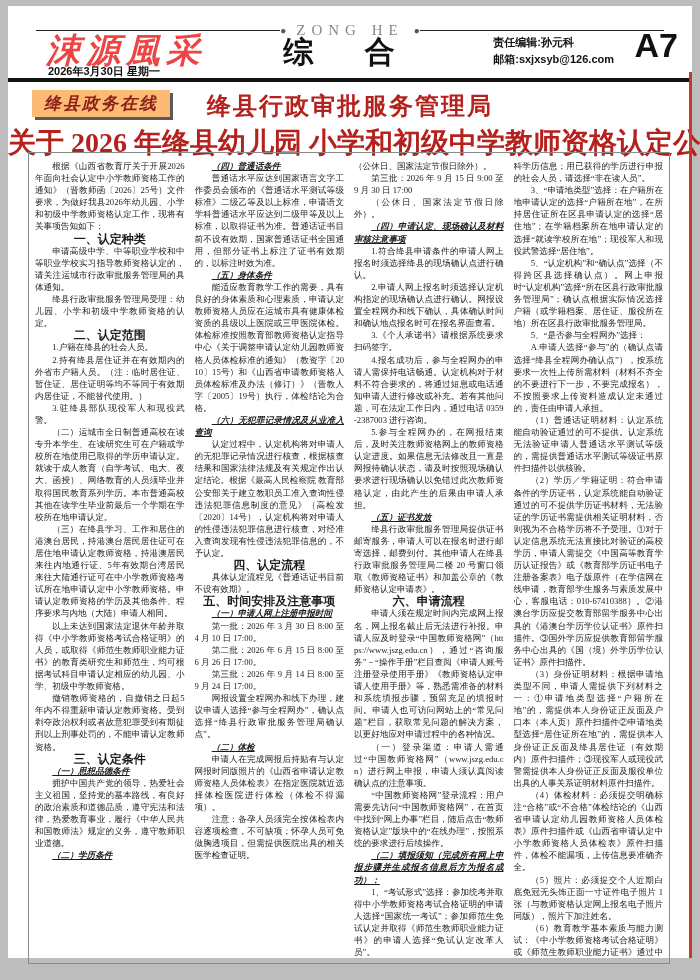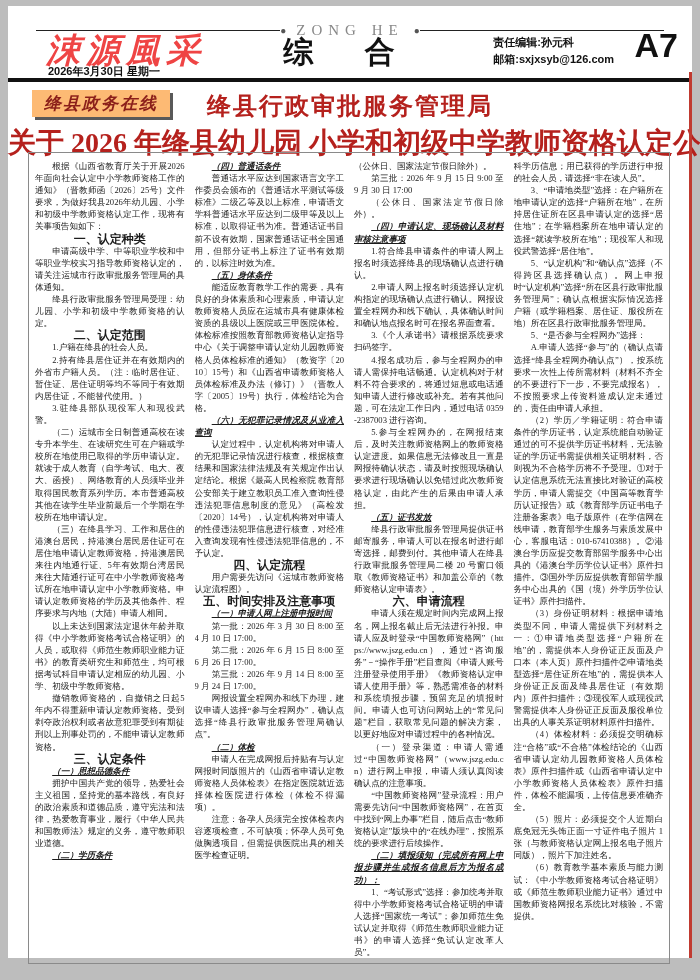--- a/index.html
+++ b/index.html
@@ -85,21 +85,21 @@
         <p class="h2">（二）学历条件</p>
       </div>
       <div class="column">
         <p class="h2">（四）普通话条件</p>
         <p class="body">普通话水平应达到国家语言文字工作委员会颁布的《普通话水平测试等级标准》二级乙等及以上标准，申请语文学科普通话水平应达到二级甲等及以上标准，以取得证书为准。普通话证书目前不设有效期，国家普通话证书全国通用，但部分证书上标注了证书有效期的，以标注时效为准。</p>
         <p class="h2">（五）身体条件</p>
         <p class="body">能适应教育教学工作的需要，具有良好的身体素质和心理素质，申请认定教师资格人员应在运城市具有健康体检资质的县级以上医院或三甲医院体检。体检标准按照教育部教师资格认定指导中心《关于调整申请认定幼儿园教师资格人员体检标准的通知》（教资字〔2010〕15号）和《山西省申请教师资格人员体检标准及办法（修订）》（晋教人字〔2005〕19号）执行，体检结论为合格。</p>
         <p class="h2">（六）无犯罪记录情况及从业准入查询</p>
         <p class="body">认定过程中，认定机构将对申请人的无犯罪记录情况进行核查，根据核查结果和国家法律法规及有关规定作出认定结论。根据《最高人民检察院 教育部 公安部关于建立教职员工准入查询性侵违法犯罪信息制度的意见》（高检发〔2020〕14号），认定机构将对申请人的性侵违法犯罪信息进行核查，对经准入查询发现有性侵违法犯罪信息的，不予认定。</p>
         <p class="h1">四、认定流程</p>
-        <p class="body">用户需要先访问《运城市教师资格认定流程图》。</p>
+        <p class="body">具体认定流程见《普通话证书目前不设有效期》。</p>
         <p class="h1">五、时间安排及注意事项</p>
         <p class="h2">（一）申请人网上注册申报时间</p>
         <p class="body">第一批：2026 年 3 月 30 日 8:00 至 4 月 10 日 17:00。</p>
         <p class="body">第二批：2026 年 6 月 15 日 8:00 至 6 月 26 日 17:00。</p>
         <p class="body">第三批：2026 年 9 月 14 日 8:00 至 9 月 24 日 17:00。</p>
         <p class="body">网报设置全程网办和线下办理，建议申请人选择“参与全程网办”，确认点选择“绛县行政审批服务管理局确认点”。</p>
         <p class="h2">（二）体检</p>
         <p class="body">申请人在完成网报后持贴有与认定网报时同版照片的《山西省申请认定教师资格人员体检表》在指定医院就近选择体检医院进行体检（体检不得漏项）。</p>
         <p class="body">注意：备孕人员须完全按体检表内容逐项检查，不可缺项；怀孕人员可免做胸透项目，但需提供医院出具的相关医学检查证明。</p>
       </div>
@@ -121,20 +121,21 @@
         <p class="body">“中国教师资格网”登录流程：用户需要先访问“中国教师资格网”，在首页中找到“网上办事”栏目，随后点击“教师资格认定”版块中的“在线办理”，按照系统的要求进行后续操作。</p>
         <p class="h2">（二）填报须知（完成所有网上申报步骤并生成报名信息后方为报名成功）：</p>
         <p class="body">1、“考试形式”选择：参加统考并取得中小学教师资格考试合格证明的申请人选择“国家统一考试”；参加师范生免试认定并取得《师范生教师职业能力证书》的申请人选择“免试认定改革人员”。</p>
       </div>
       <div class="column">
         <p class="cont">科学历信息；用已获得的学历进行申报的社会人员，请选择“非在读人员”。</p>
         <p class="body">3、“申请地类型”选择：在户籍所在地申请认定的选择“户籍所在地”，在所持居住证所在区县申请认定的选择“居住地”；在学籍档案所在地申请认定的选择“就读学校所在地”；现役军人和现役武警选择“居住地”。</p>
         <p class="body">5、“认定机构”和“确认点”选择（不得跨区县选择确认点）。网上申报时“认定机构”选择“所在区县行政审批服务管理局”；确认点根据实际情况选择户籍（或学籍档案、居住证、服役所在地）所在区县行政审批服务管理局。</p>
         <p class="body">5、“是否参与全程网办”选择：</p>
         <p class="body">A.申请人选择“参与”的（确认点请选择“绛县全程网办确认点”），按系统要求一次性上传所需材料（材料不齐全的不要进行下一步，不要完成报名），不按照要求上传资料造成认定未通过的，责任由申请人承担。</p>
+        <p class="body">（1）普通话证明材料：认定系统能自动验证通过的可不提供。认定系统无法验证申请人普通话水平测试等级的，需提供普通话水平测试等级证书原件扫描件以供核验。</p>
         <p class="body">（2）学历／学籍证明：符合申请条件的学历证书，认定系统能自动验证通过的可不提供学历证书材料，无法验证的学历证书需提供相关证明材料，否则视为不合格学历将不予受理。①对于认定信息系统无法直接比对验证的高校学历，申请人需提交《中国高等教育学历认证报告》或《教育部学历证书电子注册备案表》电子版原件（在学信网在线申请，教育部学生服务与素质发展中心，客服电话：010-67410388）。②港澳台学历应提交教育部留学服务中心出具的《港澳台学历学位认证书》原件扫描件。③国外学历应提供教育部留学服务中心出具的《国（境）外学历学位认证书》原件扫描件。</p>
         <p class="body">（3）身份证明材料：根据申请地类型不同，申请人需提供下列材料之一：①申请地类型选择“户籍所在地”的，需提供本人身份证正反面及户口本（本人页）原件扫描件②申请地类型选择“居住证所在地”的，需提供本人身份证正反面及绛县居住证（有效期内）原件扫描件；③现役军人或现役武警需提供本人身份证正反面及服役单位出具的人事关系证明材料原件扫描件。</p>
         <p class="body">（4）体检材料：必须提交明确标注“合格”或“不合格”体检结论的《山西省申请认定幼儿园教师资格人员体检表》原件扫描件或《山西省申请认定中小学教师资格人员体检表》原件扫描件，体检不能漏项，上传信息要准确齐全。</p>
         <p class="body">（5）照片：必须提交个人近期白底免冠无头饰正面一寸证件电子照片 1 张（与教师资格认定网上报名电子照片同版），照片下加注姓名。</p>
         <p class="body">（6）教育教学基本素质与能力测试：《中小学教师资格考试合格证明》或《师范生教师职业能力证书》通过中国教师资格网报名系统比对核验，不需提供。</p>
       </div>
     </div>
 
   <div class="red-edge"></div>
 </div>

